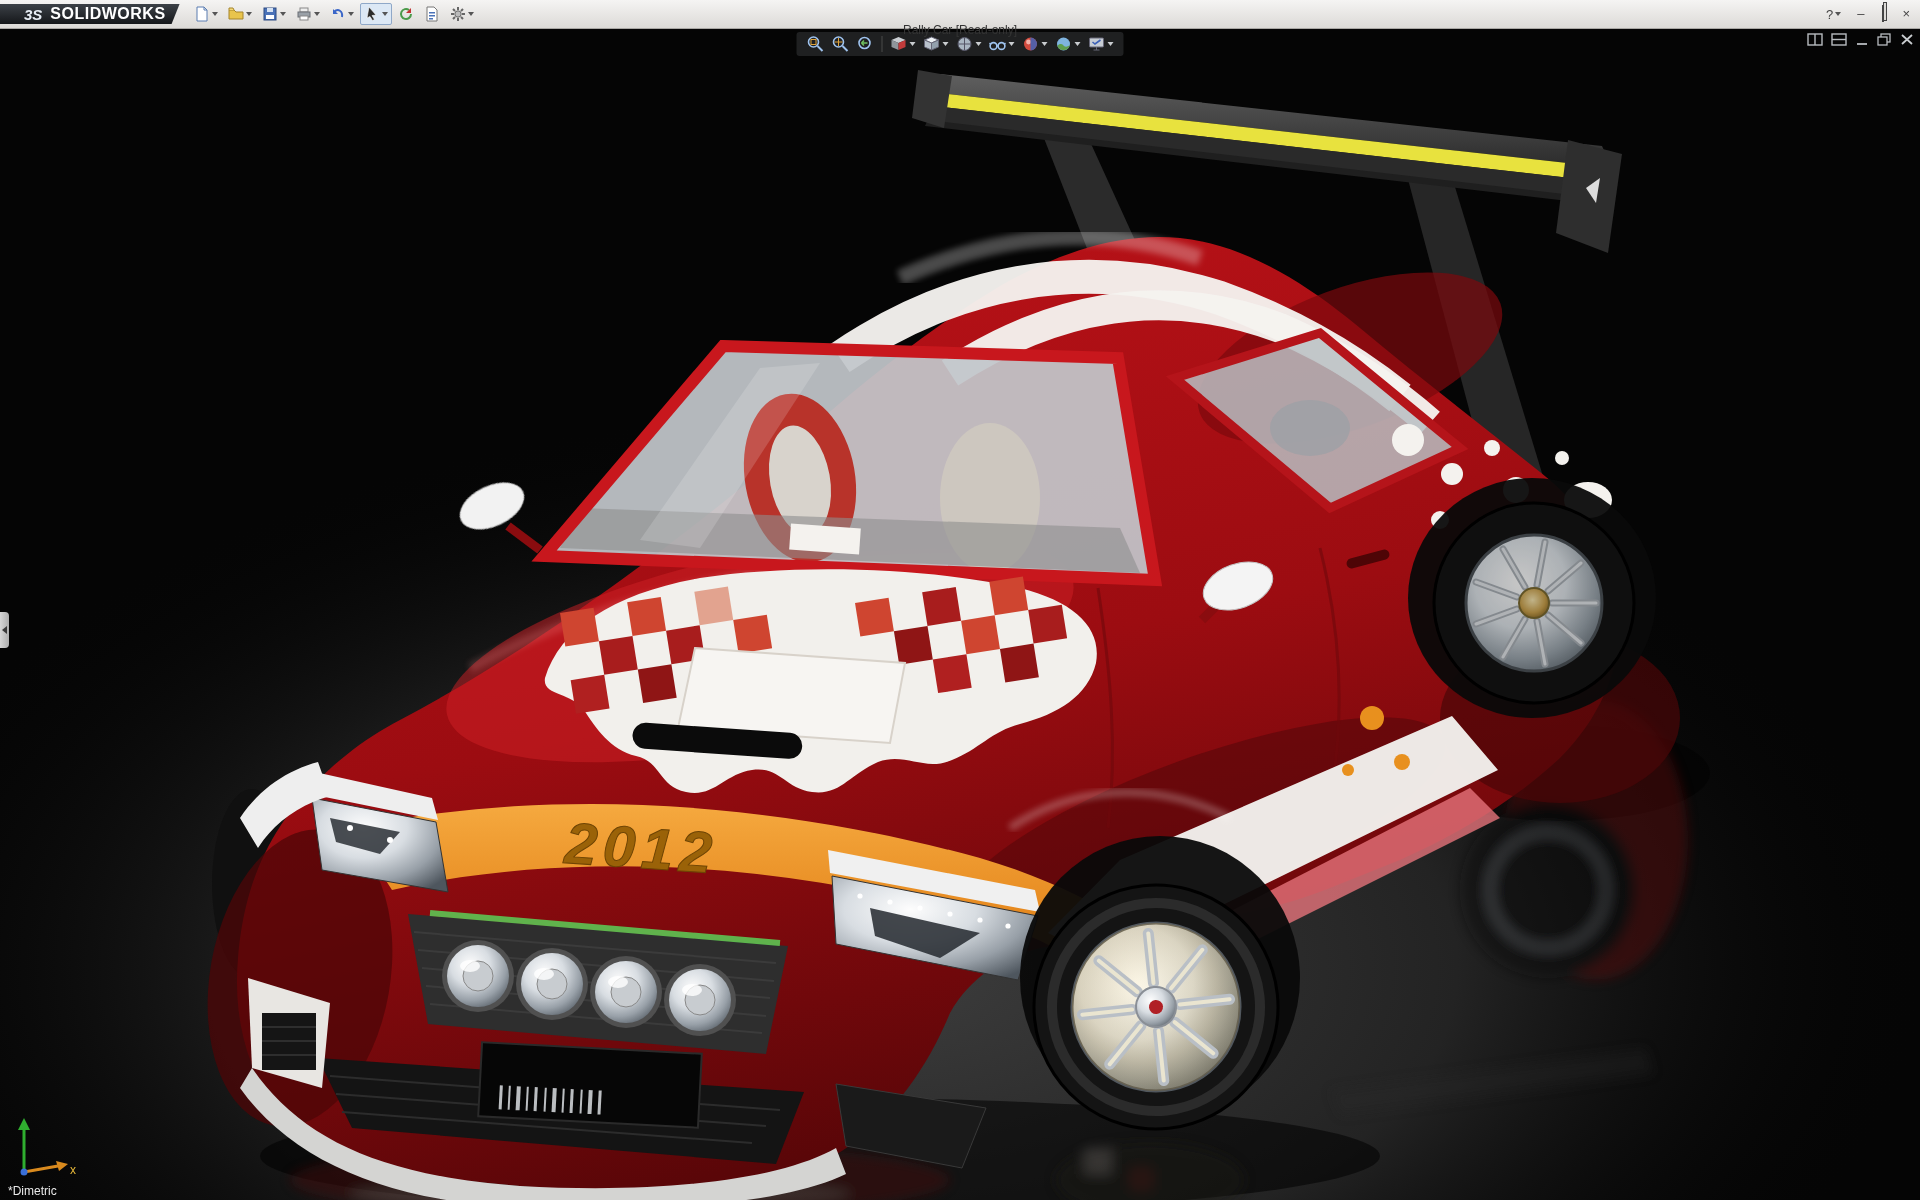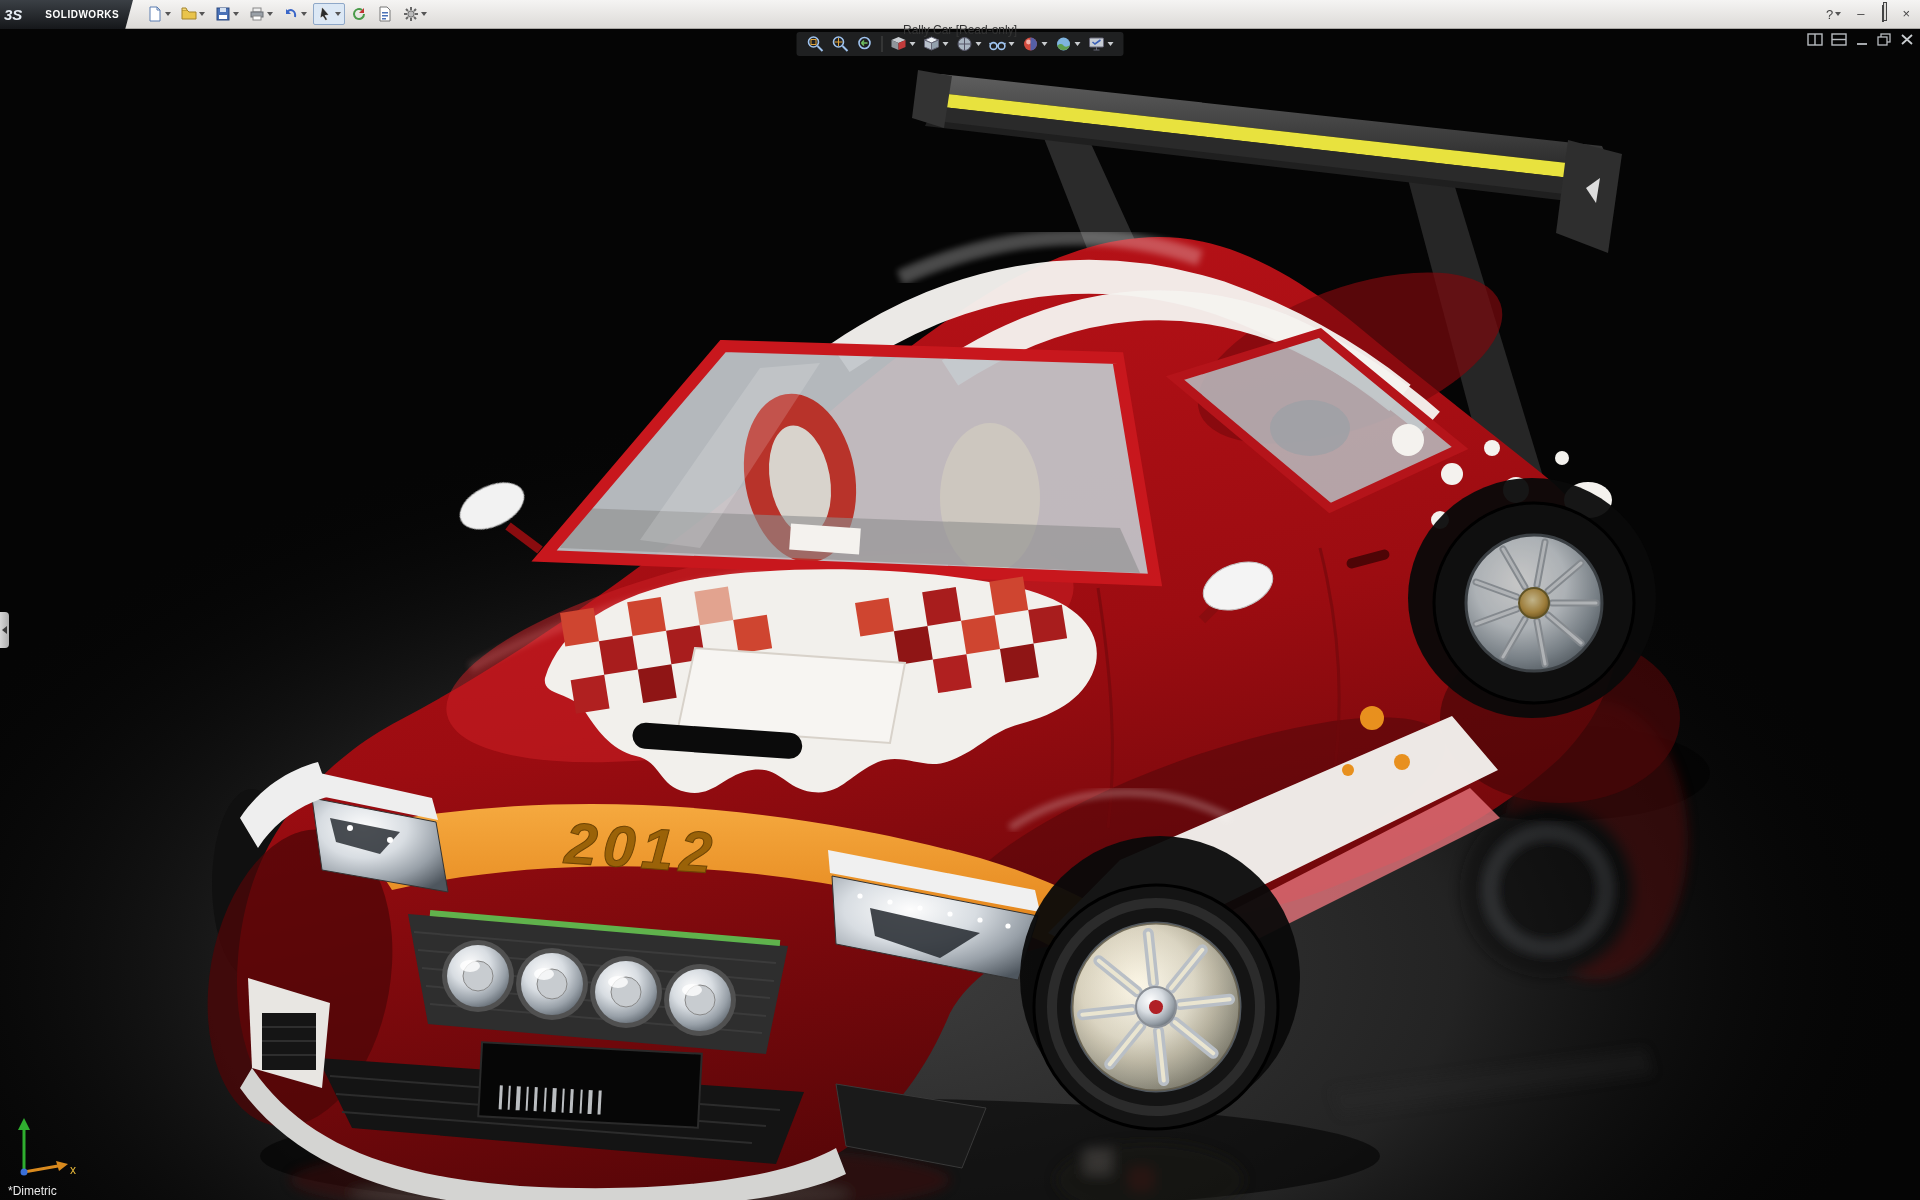--- a/index.html
+++ b/index.html
@@ -1,25 +1,25 @@
 <!DOCTYPE html>
 <html><head>
 <meta charset="utf-8">
 <style>
   html,body{margin:0;padding:0;width:1920px;height:1200px;overflow:hidden;
     font-family:"Liberation Sans",sans-serif;background:#000;}
   
   .titlebar{position:absolute;left:0;top:0;width:1920px;height:28px;
     background:linear-gradient(#f5f4f3,#dcdad7);border-bottom:1px solid #a9a7a4;
     display:flex;align-items:center;z-index:30;}
-  .logo{height:30px;display:flex;align-items:center;gap:23px;padding:0 14px 0 4px;
+  .logo{height:20px;display:flex;align-items:center;gap:8px;padding:0 14px 0 24px;
     background:linear-gradient(#3c4147,#15171a);color:#fff;
     clip-path:polygon(0 0,100% 0,calc(100% - 8px) 100%,0 100%);}
   .logo-mark{font-style:italic;font-weight:bold;font-size:15px;color:#e8eef5;}
-  .logo-text{font-weight:bold;font-size:10px;letter-spacing:.5px;color:#fff;}
+  .logo-text{font-weight:bold;font-size:16px;letter-spacing:.5px;color:#fff;}
   .tb-tools{display:flex;align-items:center;gap:2px;margin-left:10px;}
   .tbtn{display:flex;align-items:center;gap:2px;padding:2px 3px;border:1px solid transparent;border-radius:2px;}
   .tbtn.active{border-color:#8fa8c8;background:#dce8f5;}
   .caret{width:0;height:0;border-left:3px solid transparent;border-right:3px solid transparent;border-top:4px solid #555;}
   .tb-title{position:absolute;left:50%;transform:translateX(-50%);font-size:12px;color:#333;white-space:nowrap;margin-top:32px;}
   .tb-right{position:absolute;right:4px;top:0;height:28px;display:flex;align-items:center;gap:6px;}
   .winbtn{font-size:13px;color:#444;padding:0 6px;line-height:26px;}
   .helpbtn{display:flex;align-items:center;gap:2px;font-size:13px;color:#444;padding:0 4px;}
   .restore-ico{width:10px;height:9px;border:1px solid #444;box-shadow:2px -2px 0 -0px #dcdad7,2px -2px 0 1px #444;}
   

